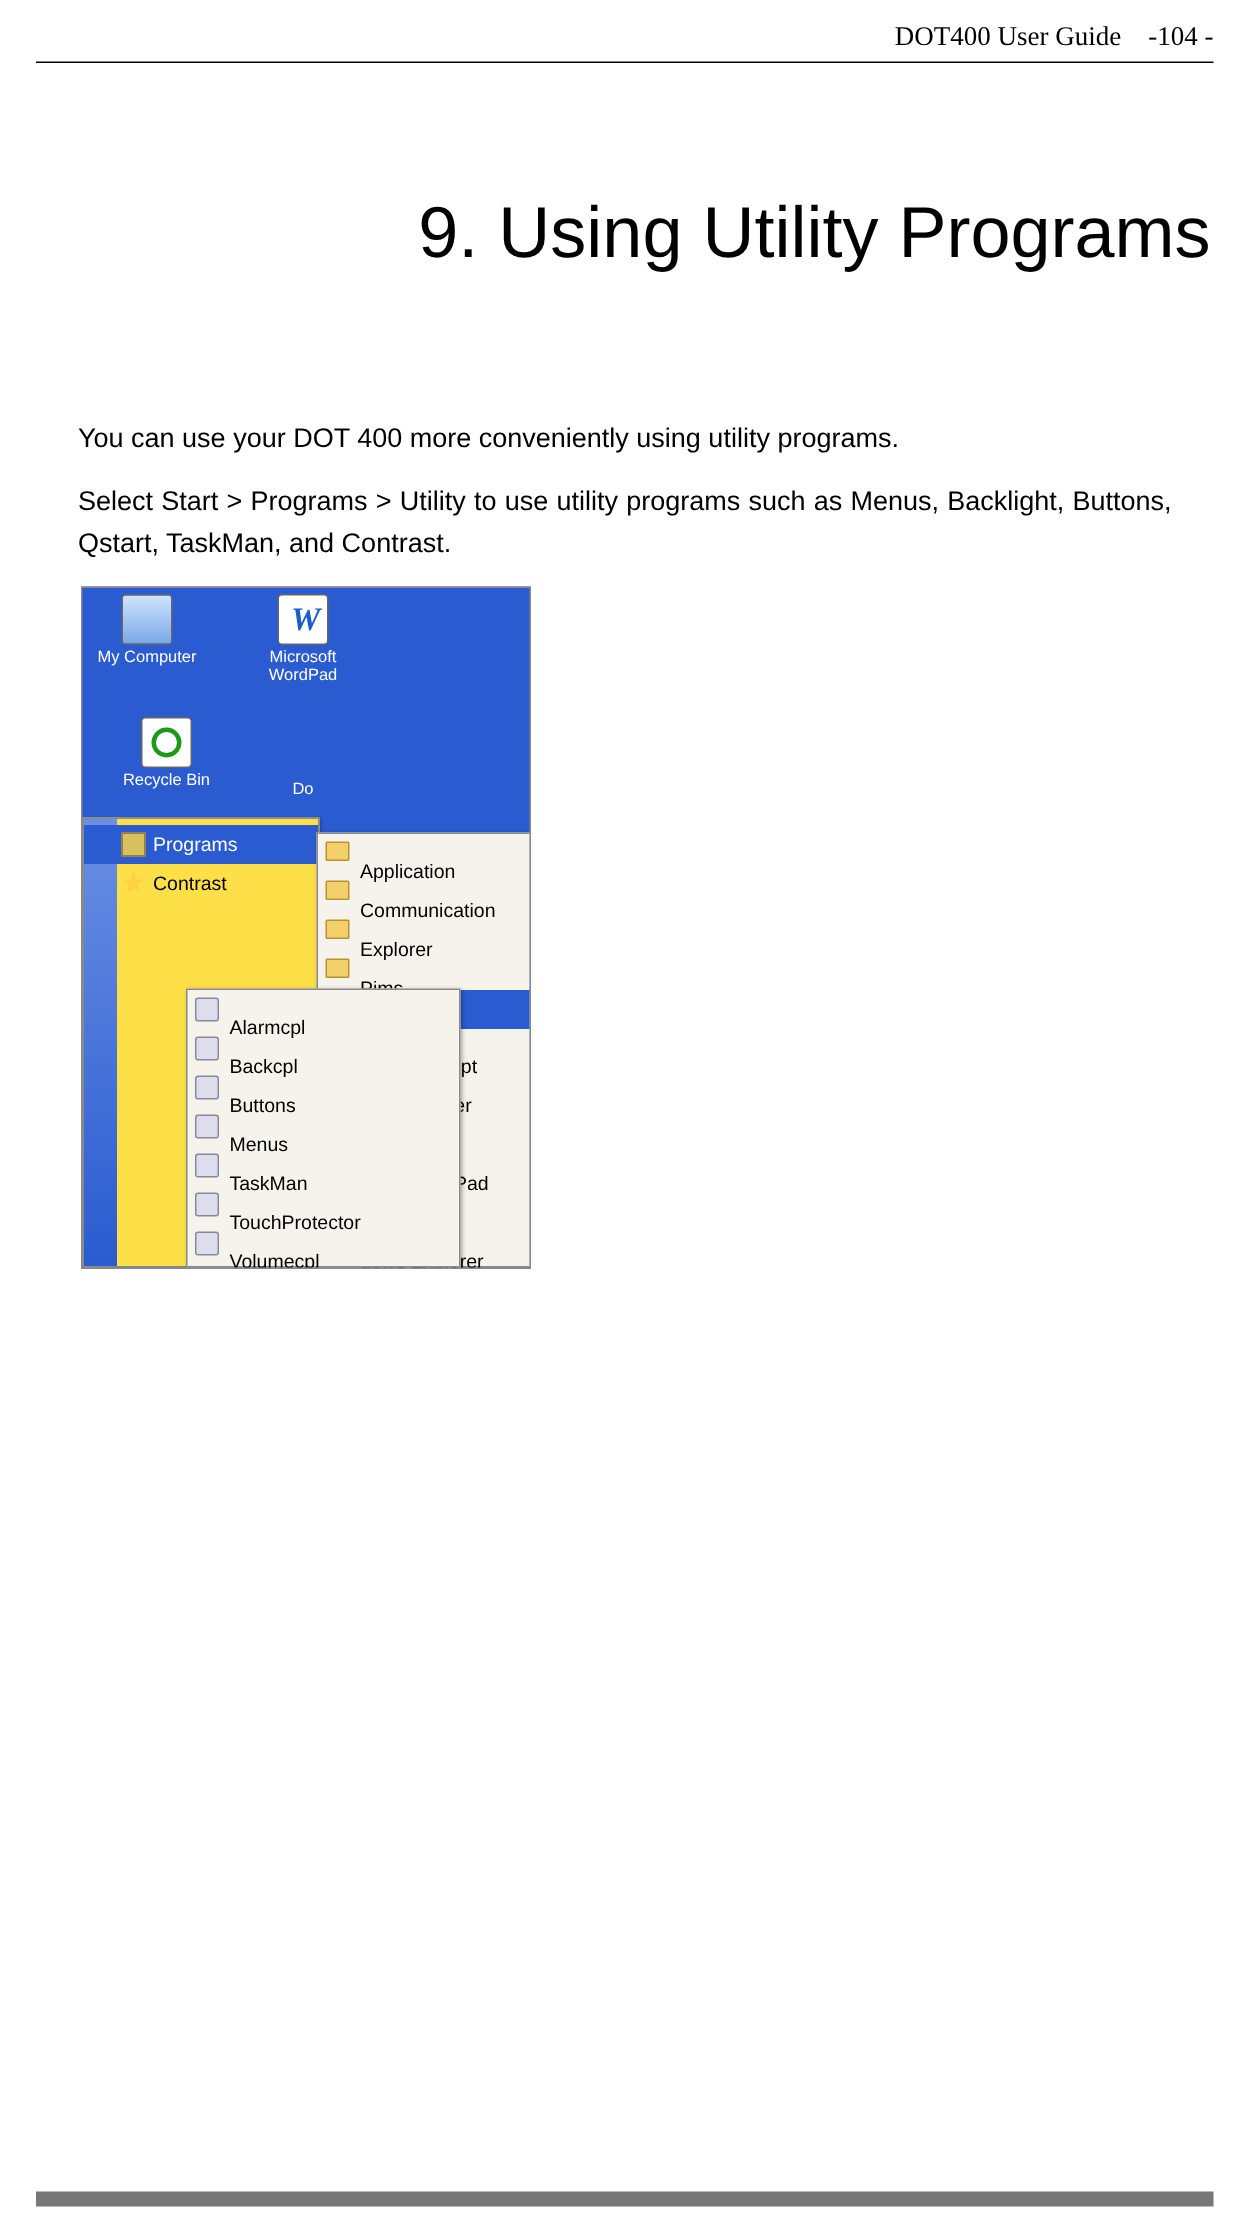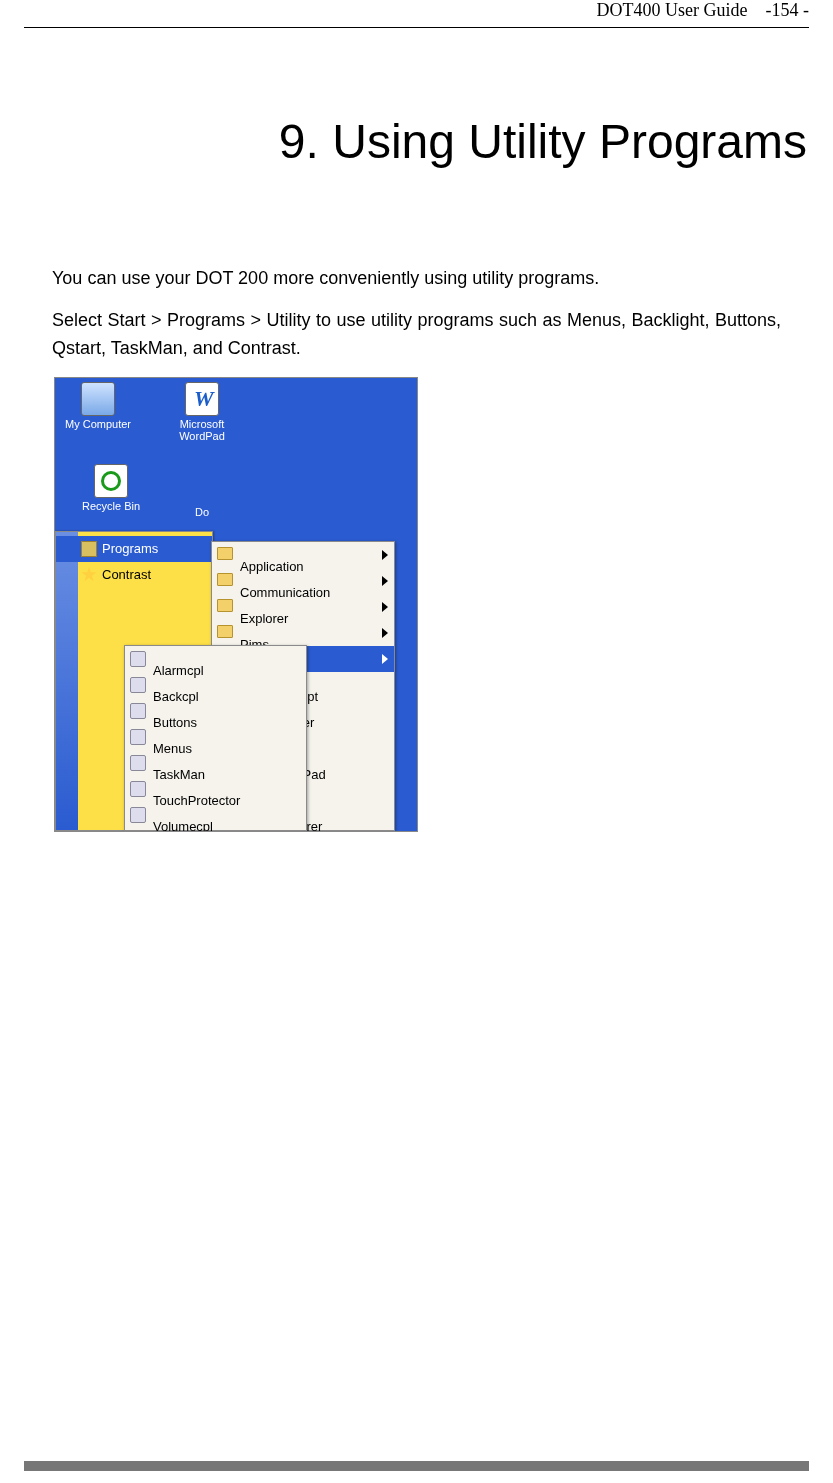--- a/index.html
+++ b/index.html
@@ -11,20 +11,21 @@
     position: relative;
   }
   .page {
     padding: 0 24px;
   }
   .header-row {
     display: flex;
     justify-content: flex-end;
     align-items: baseline;
     gap: 18px;
+    padding-top: 14px;
     padding-right: 0;
     font-size: 18px;
   }
   hr.rule {
     border: none;
     border-top: 1.5px solid #000;
     margin-top: 6px;
   }
   h1.chapter {
     font-family: Verdana, Geneva, sans-serif;
@@ -38,21 +39,21 @@
   .body-text {
     font-family: Verdana, Geneva, sans-serif;
     font-size: 18px;
     line-height: 1.55;
     padding: 0 28px;
   }
   .body-text p { margin-bottom: 14px; }
   .body-text .justify { text-align: justify; }
   
   .shot {
-    width: 364px;
+    width: 300px;
     height: 455px;
     margin-left: 30px;
     margin-top: 10px;
     background: #2a5bd0;
     position: relative;
     font-family: Tahoma, sans-serif;
     font-size: 13px;
     color: #000;
     overflow: hidden;
     border: 1px solid #888;
@@ -126,28 +127,28 @@
   .programs-menu { left:156px; bottom:0; width:184px; }
   .utility-menu { left:33px; bottom:0; width:183px; z-index:4; }
   .footer-bar { position:absolute; left:24px; right:24px; bottom:12px; height:10px; background:#777; }
 </style>
 </head>
 <body>
 
 <div class="page">
   <div class="header-row">
     <span>DOT400 User Guide</span>
-    <span>-154 -</span>
+    <span>-104 -</span>
   </div>
   <hr class="rule">
 
   <h1 class="chapter">9. Using Utility Programs</h1>
 
   <div class="body-text">
-    <p>You can use your DOT 200 more conveniently using utility programs.</p>
+    <p>You can use your DOT 400 more conveniently using utility programs.</p>
     <p class="justify">Select Start &gt; Programs &gt; Utility to use utility programs such as Menus, Backlight, Buttons, Qstart, TaskMan, and Contrast.</p>
   </div>
 
   <div class="shot">
 
     <div class="desk-icon" style="left:8px; top:4px;">
       <div class="ico my-comp"></div>
       <span>My Computer</span>
     </div>
     <div class="desk-icon" style="left:112px; top:4px;">

